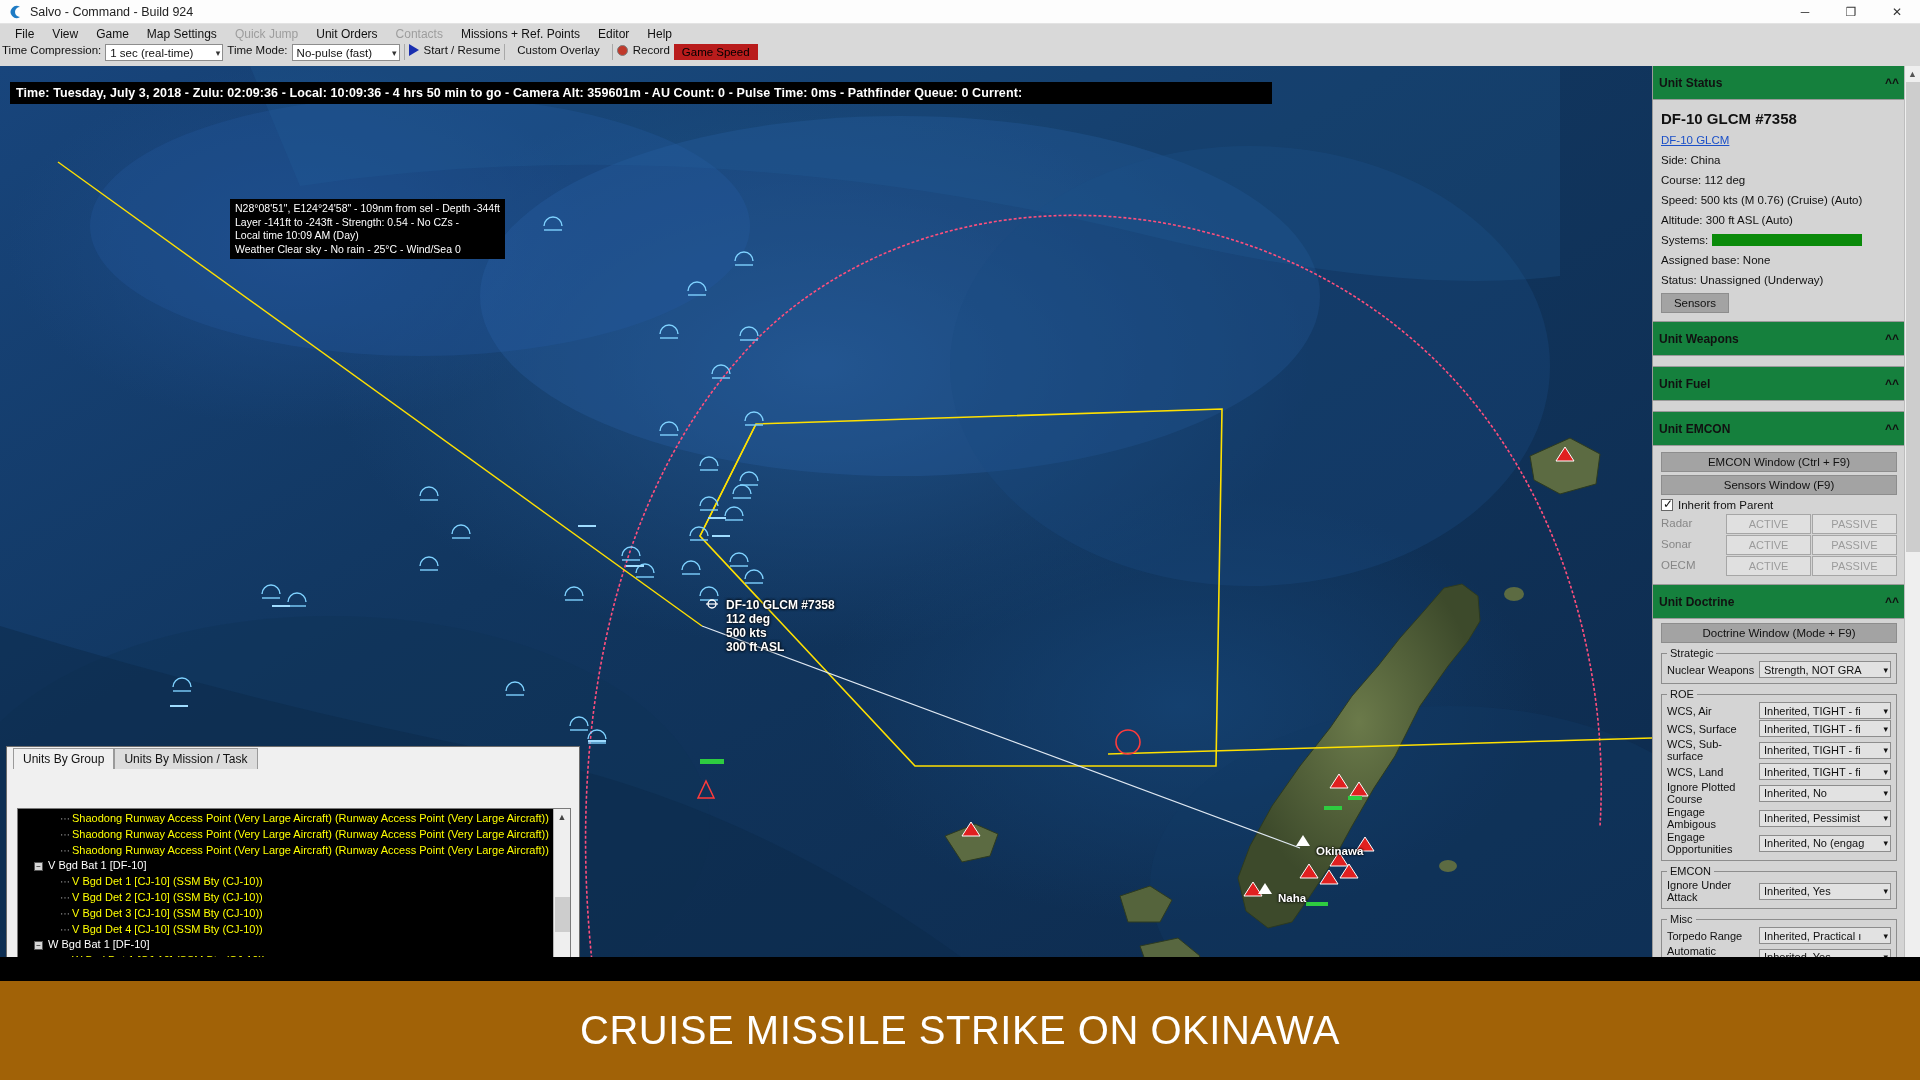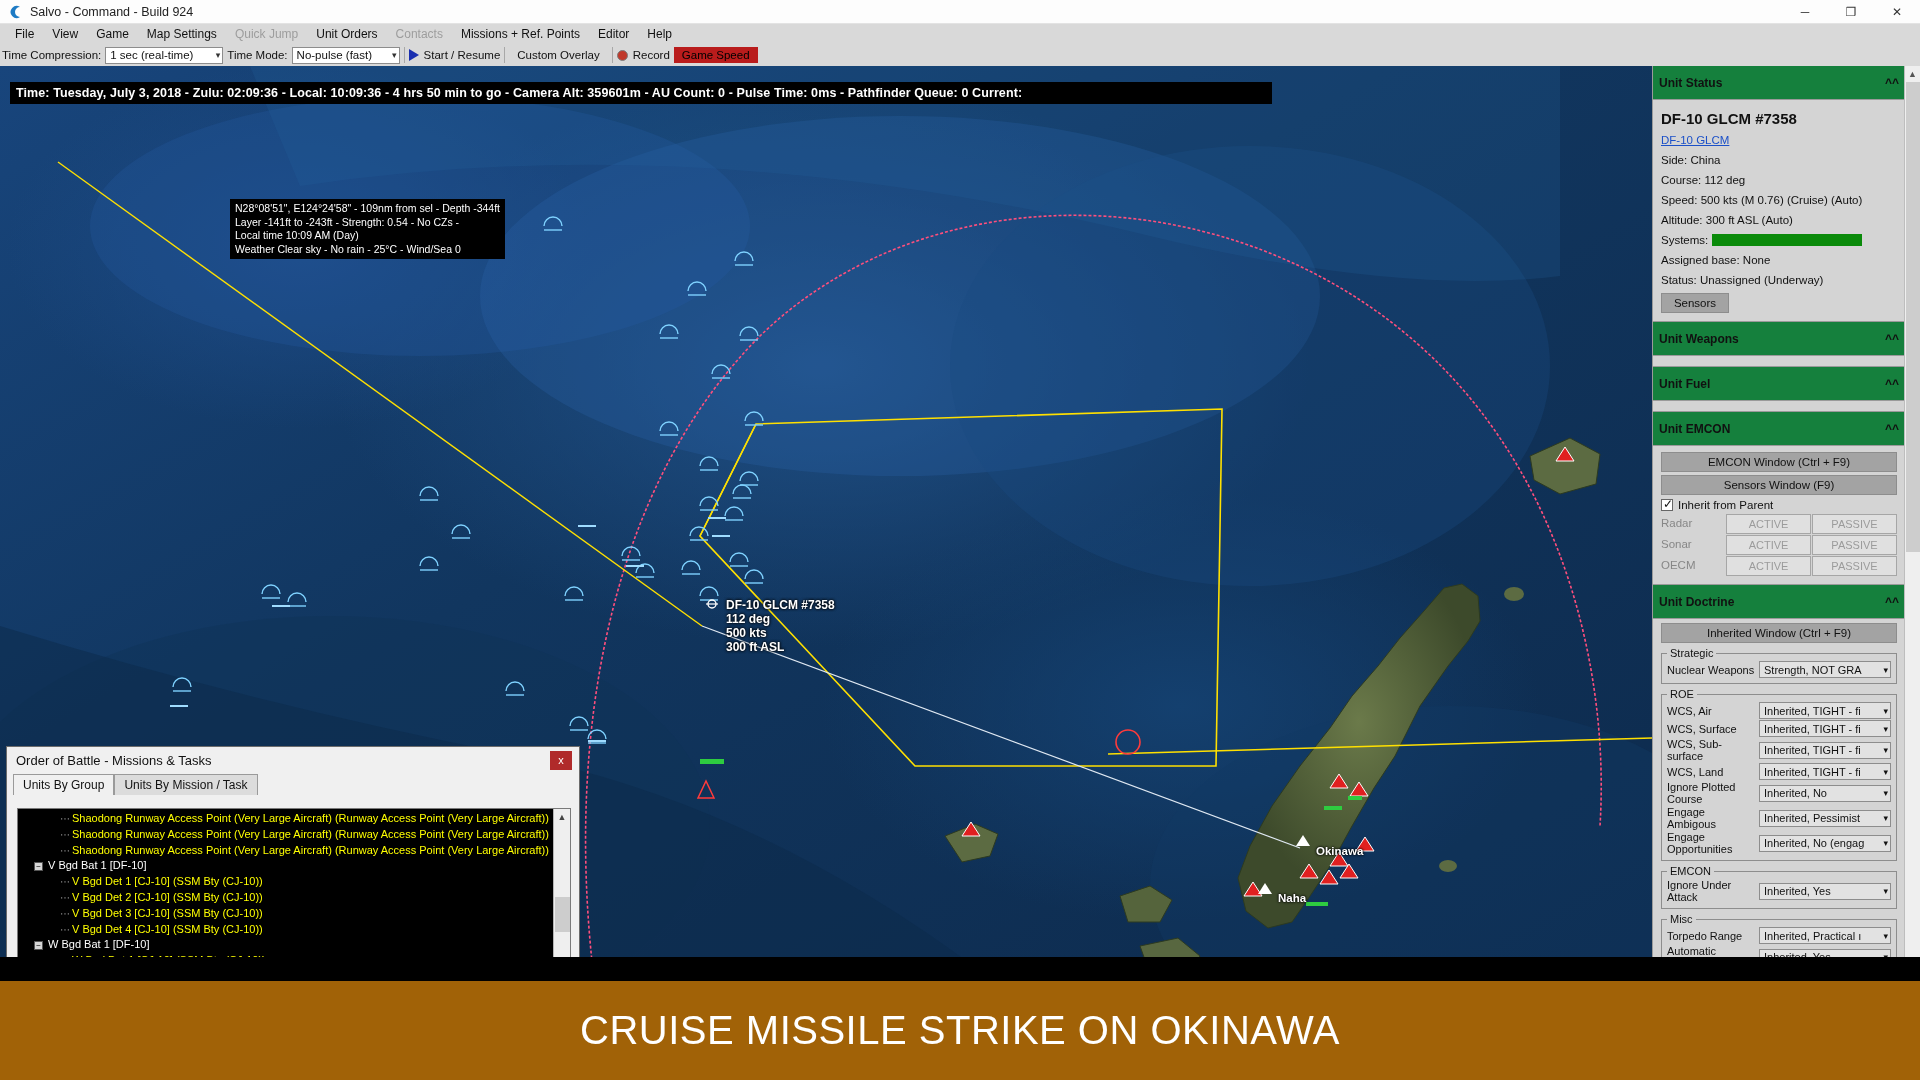--- a/index.html
+++ b/index.html
@@ -16,21 +16,21 @@
   #win-btns div { width:46px; height:24px; display:flex; align-items:center;
     justify-content:center; font-size:12px; color:#333; }
 
   
   #menubar { height:20px; background:#d9d9d9; display:flex; align-items:center;
     padding-left:6px; }
   #menubar span { font-size:12px; color:#111; padding:2px 9px; white-space:nowrap; }
   #menubar span.dim { color:#9d9d9d; }
 
   
-  #toolbar { height:22px; background:#d9d9d9; display:flex; align-items:center;
+  #toolbar { height:22px; background:#d9d9d9; display:flex; align-items:flex-start;
     padding-left:2px; gap:4px; font-size:11.5px; color:#111; }
   #toolbar .lbl { white-space:nowrap; }
   .combo { height:17px; background:#fff; border:1px solid #8d8d8d; display:flex;
     align-items:center; padding:0 2px 0 4px; font-size:11.5px; color:#111; }
   .combo .cv { white-space:nowrap; }
   .combo .arw { margin-left:auto; padding-left:6px; color:#333; font-size:9px; }
   #tb-sep { width:1px; height:16px; background:#a8a8a8; }
   #start-resume { display:flex; align-items:center; gap:5px; white-space:nowrap; }
   .playtri { width:0;height:0;border-left:10px solid #1a2fb0;
     border-top:6px solid transparent; border-bottom:6px solid transparent; }
@@ -532,21 +532,21 @@
           <div class="cell">ACTIVE</div>
           <div class="cell">PASSIVE</div>
         </div>
       </div>
 
       <div class="sb-header">
         <span>Unit Doctrine</span>
         <span class="chev">^^</span>
       </div>
       <div class="sb-body" style="padding:4px 8px 2px 8px">
-        <div class="btn wide">Inherited Window (Ctrl + F9)</div>
+        <div class="btn wide">Doctrine Window (Mode + F9)</div>
         <div id="doctrine-groups">
             <fieldset>
               <legend>Strategic</legend>
               <div class="drow">
                 <div class="dl">Nuclear Weapons</div>
                 <div class="dsel">
                   <span class="dv">Strength, NOT GRA</span>
                   <span class="da">▾</span>
                 </div>
               </div>
@@ -651,24 +651,20 @@
       </div>
 
     </div>
     <div id="sb-scroll">
       <div class="ar">▲</div>
       <div class="thumb"></div>
     </div>
   </div>
 
   <div id="oob">
-    <div id="oob-title">
-      <span>Order of Battle - Missions &amp; Tasks</span>
-      <div id="oob-close">x</div>
-    </div>
     <div id="oob-tabs">
       <div class="tab active">Units By Group</div>
       <div class="tab">Units By Mission / Task</div>
     </div>
     <div id="oob-list">
       <div id="oob-items">
           <div class="oi">
             <span class="ind2"></span>
             <span class="dash">⋯</span>
             <span>Shaodong Runway Access Point (Very Large Aircraft) (Runway Access Point (Very Large Aircraft))</span>

